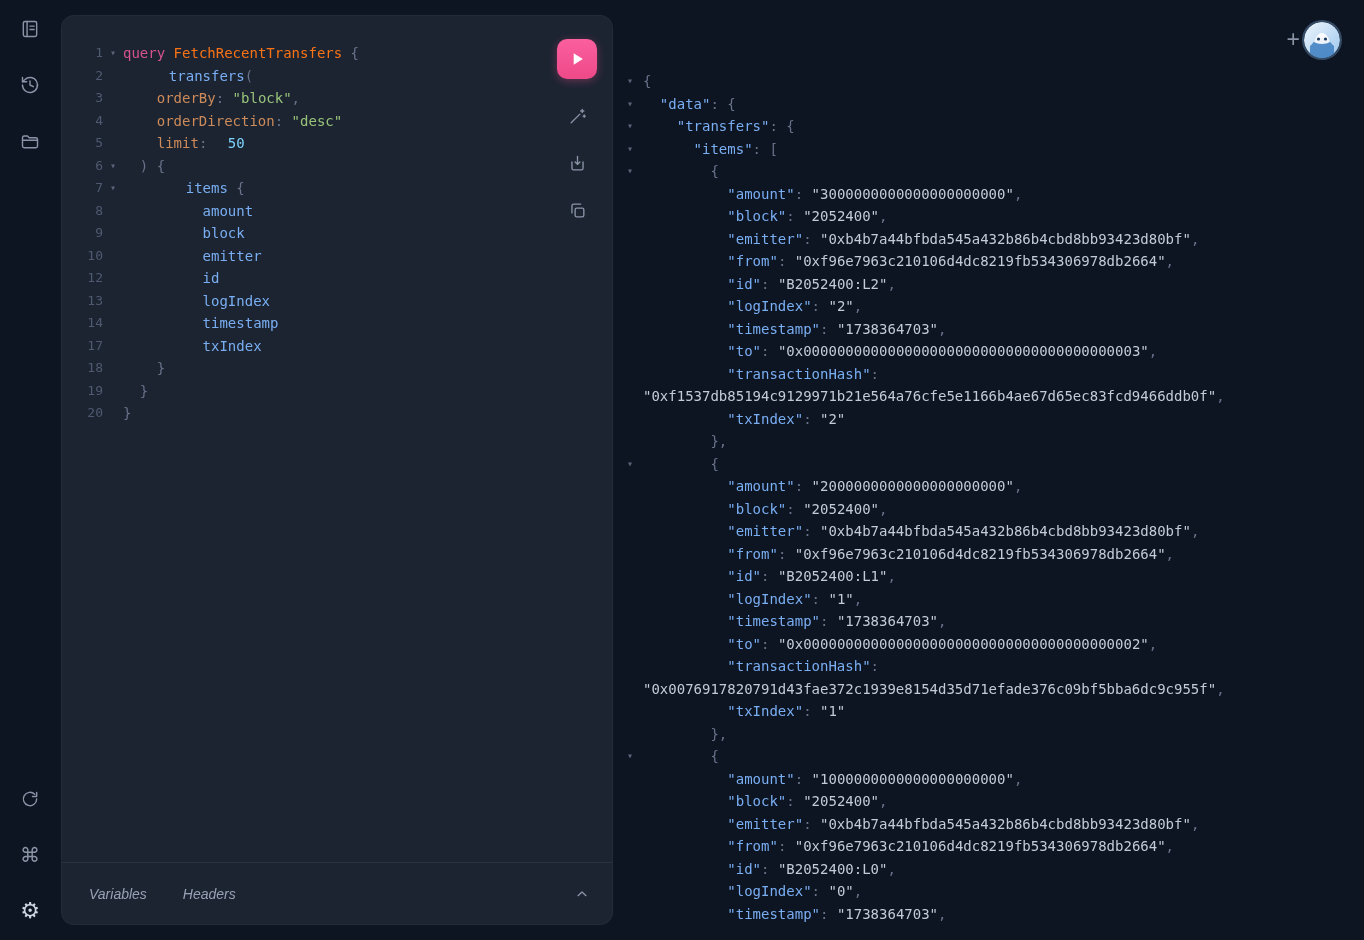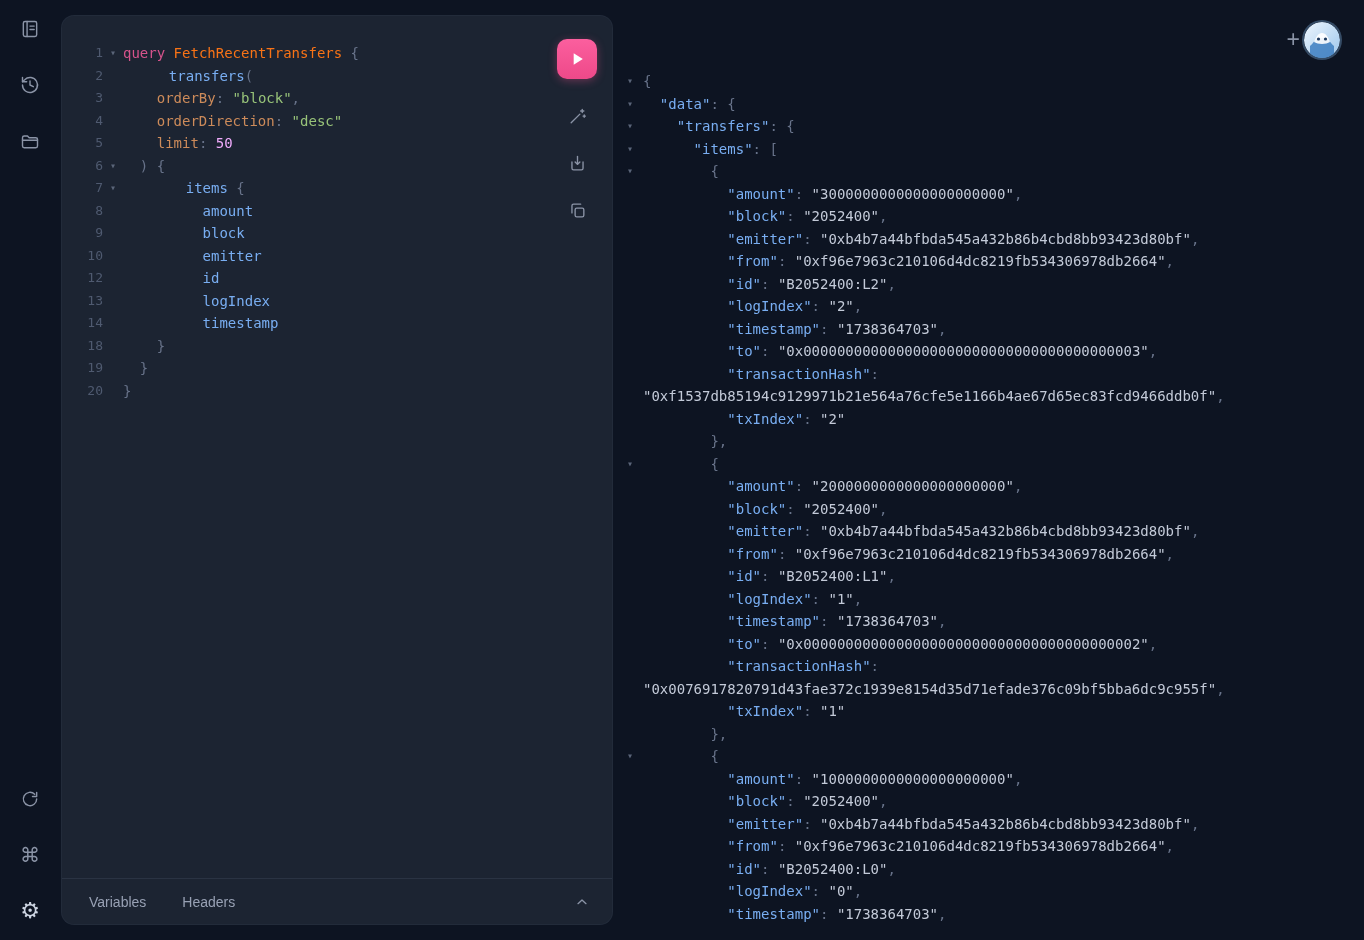--- a/index.html
+++ b/index.html
@@ -25,38 +25,38 @@
   .crow{display:flex;height:22.5px;font-size:14px;line-height:22.5px;}
   .ln{width:41px;text-align:right;color:#4f5a70;flex:none;font-size:13px;}
   .fold{width:20px;text-align:center;color:#5a6579;flex:none;font-size:10px;}
   .ct{white-space:pre;}
   
   .seg-kw{color:#d6538c;}
   .seg-op{color:#f97316;}
   .seg-fld{color:#79aef2;margin-left:29px;}
   .seg-arg{color:#cd8b5a;}
   .seg-str{color:#98c379;}
-  .seg-num{color:#f0abfc;}
+  .seg-num{color:#7dd3fc;margin-left:12px;}
   .seg-p{color:#68738a;}
   .seg-key{color:#79aef2;}
   .seg-val{color:#c3cad8;}
   
   .etoolbar{position:absolute;top:23px;right:15px;width:40px;
     display:flex;flex-direction:column;align-items:center;}
   .play-btn{width:40px;height:40px;border:none;border-radius:10px;cursor:pointer;
     background:linear-gradient(180deg,#fb5f9e,#ee4989);
     display:flex;align-items:center;justify-content:center;
     box-shadow:0 2px 8px rgba(246,82,143,.35);}
   .tbicon{margin-top:27px;width:20px;height:20px;color:#8b94a7;cursor:pointer;
     display:flex;align-items:center;justify-content:center;}
   
-  .bbar{position:absolute;left:0;right:0;bottom:0;height:46px;
+  .bbar{position:absolute;left:0;right:0;bottom:0;height:62px;
     border-top:1px solid #2a3343;display:flex;align-items:center;
     padding:0 22px 0 27px;box-sizing:border-box;
-    font-family:"Liberation Sans",sans-serif;}
+    font-family:"Liberation Sans",sans-serif;font-style:italic;}
   .btab{color:#98a1b4;font-size:14px;margin-right:36px;cursor:pointer;}
   .chev{margin-left:auto;color:#8b94a7;cursor:pointer;display:flex;align-items:center;}
   
   .response{position:absolute;left:620px;top:70px;right:0;bottom:0;overflow:hidden;}
   .rrow{display:flex;height:22.5px;font-size:14px;line-height:22.5px;}
   .rfold{width:23px;flex:none;padding-left:7px;box-sizing:border-box;
     color:#5a6579;font-size:10px;}
   
   .plus-btn{position:absolute;top:27px;right:64px;color:#8b94a7;font-size:23px;
     line-height:24px;font-family:"Liberation Sans",sans-serif;cursor:pointer;}
@@ -160,20 +160,25 @@
       </div>
       <div class="crow">
         <span class="ln">13</span>
         <span class="fold"></span>
         <span class="ct"><span class="seg-p">      </span><span class="seg-fld">logIndex</span></span>
       </div>
       <div class="crow">
         <span class="ln">14</span>
         <span class="fold"></span>
         <span class="ct"><span class="seg-p">      </span><span class="seg-fld">timestamp</span></span>
+      </div>
+      <div class="crow">
+        <span class="ln">17</span>
+        <span class="fold"></span>
+        <span class="ct"><span class="seg-p">      </span><span class="seg-fld">txIndex</span></span>
       </div>
       <div class="crow">
         <span class="ln">18</span>
         <span class="fold"></span>
         <span class="ct"><span class="seg-p">    }</span></span>
       </div>
       <div class="crow">
         <span class="ln">19</span>
         <span class="fold"></span>
         <span class="ct"><span class="seg-p">  }</span></span>

